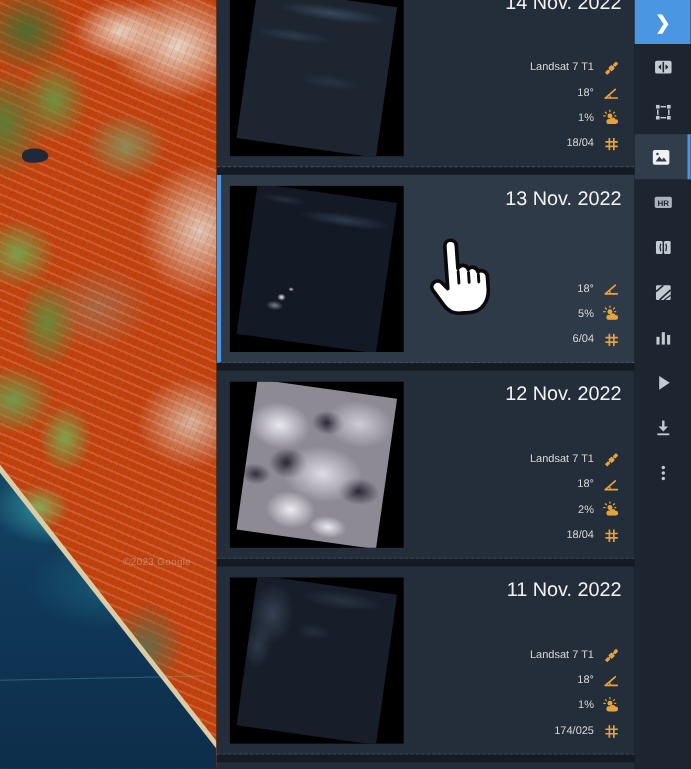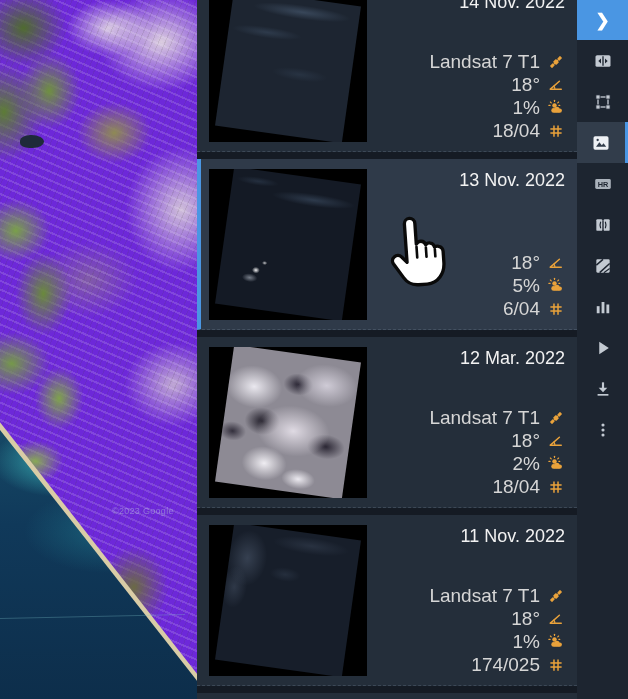--- a/index.html
+++ b/index.html
@@ -2,21 +2,21 @@
 <html><head>
 <meta charset="utf-8">
 <style>
   * { margin:0; padding:0; box-sizing:border-box; }
   html,body { width:628px; height:699px; overflow:hidden; background:#151b24;
               font-family:"Liberation Sans", sans-serif; }
   .app { position:relative; width:628px; height:699px; overflow:hidden; }
 
   
   .map { position:absolute; left:0; top:0; width:197px; height:699px; overflow:hidden;
-         background:#6d28d9; }
+         background:#c2410c; }
   .map .land-tex { position:absolute; inset:0;
     background:
       repeating-linear-gradient(23deg, rgba(255,255,255,.14) 0 2px, transparent 2px 8px),
       repeating-linear-gradient(113deg, rgba(70,65,55,.12) 0 1px, transparent 1px 6px),
       radial-gradient(90px 70px at 82% 6%, rgba(238,234,224,.85), transparent 70%),
       radial-gradient(80px 90px at 92% 30%, rgba(232,228,218,.8), transparent 70%),
       radial-gradient(70px 60px at 88% 55%, rgba(226,221,210,.7), transparent 70%),
       radial-gradient(60px 40px at 55% 4%, rgba(240,237,228,.8), transparent 70%),
       radial-gradient(70px 55px at 45% 40%, rgba(150,142,120,.5), transparent 70%);
   }
@@ -90,21 +90,21 @@
     background-image:
       radial-gradient(28px 40px at 14% 24%, rgba(145,165,195,.25), transparent 70%),
       radial-gradient(18px 30px at 7% 46%, rgba(140,160,190,.2), transparent 70%),
       radial-gradient(55px 12px at 62% 9%, rgba(130,150,180,.16), transparent 70%),
       radial-gradient(22px 10px at 45% 32%, rgba(120,145,175,.14), transparent 70%); }
   .item-right { flex:1; display:flex; flex-direction:column;
                 justify-content:space-between; align-items:flex-end; }
   .item-date { color:#f2f2f2; font-size:18px; padding-top:1px; }
   .meta-block { display:flex; flex-direction:column; align-items:flex-end; }
   .meta-line { display:flex; align-items:center; height:23px; }
-  .meta-text { color:#d6d6d6; font-size:19px; }
+  .meta-text { color:#d6d6d6; font-size:10px; }
   .meta-icon { width:18px; height:18px; margin-left:7px; flex:none; }
 
   
   .toolbar { position:absolute; left:577px; top:0; width:51px; height:699px;
              background:#1d2530; display:flex; flex-direction:column; }
   .expand-btn { width:51px; height:40px; background:#4a96e3; color:#fff;
                 display:flex; align-items:center; justify-content:center;
                 font-size:17px; font-weight:bold; cursor:pointer; }
   .tool { width:51px; height:41px; display:flex; align-items:center;
           justify-content:center; cursor:pointer; }
@@ -237,21 +237,21 @@
         </div>
       </div>
     </div>
 
     <div class="result-item">
       <div class="item-row">
         <div class="thumb">
           <div class="scene scene-3"></div>
         </div>
         <div class="item-right">
-          <div class="item-date">12 Mar. 2022</div>
+          <div class="item-date">12 Nov. 2022</div>
           <div class="meta-block">
             <div class="meta-line">
               <span class="meta-text">Landsat 7 T1</span>
               <svg class="meta-icon" viewBox="0 0 24 24">
                   <use href="#ic-satellite"></use>
                 </svg>
             </div>
             <div class="meta-line">
               <span class="meta-text">18°</span>
               <svg class="meta-icon" viewBox="0 0 24 24">

